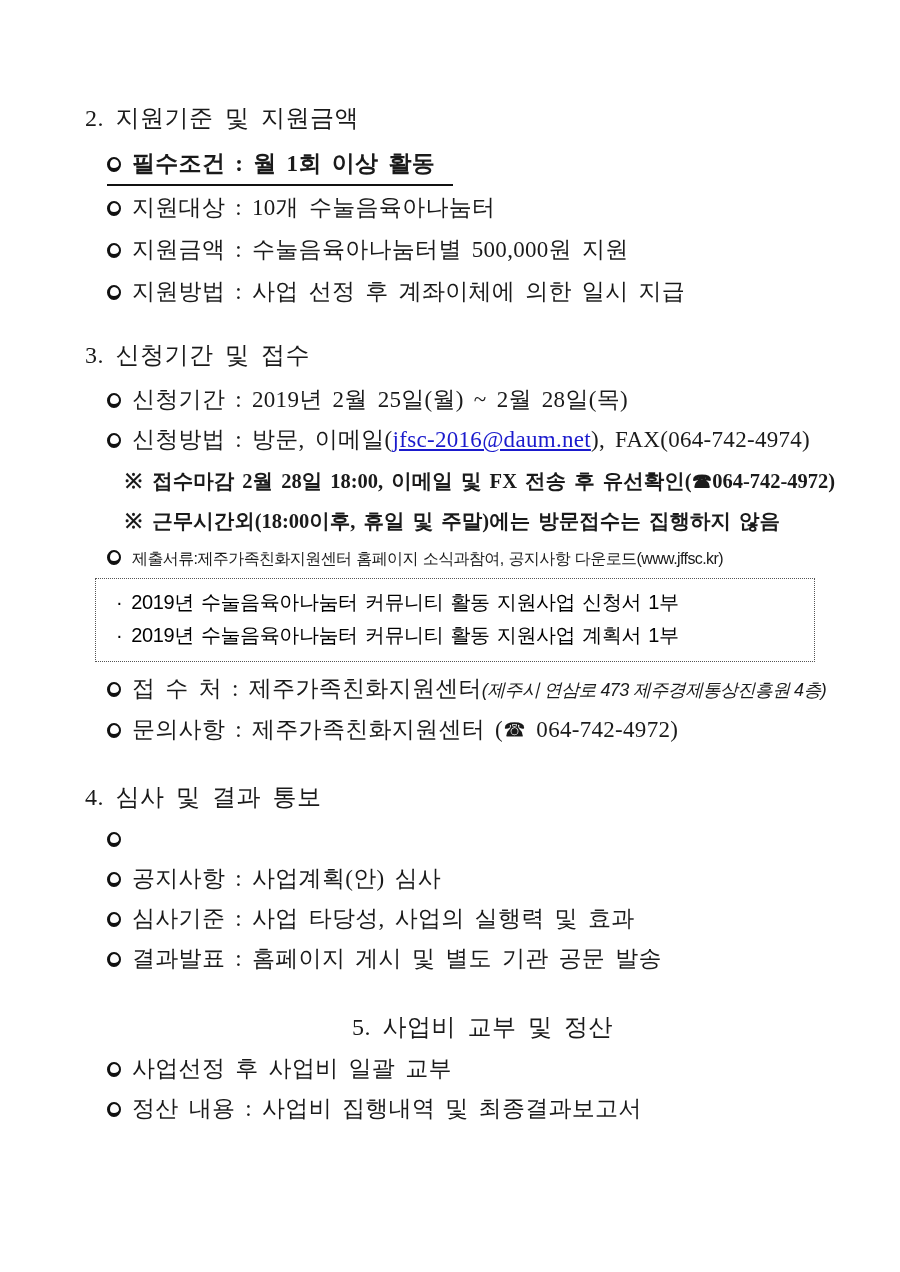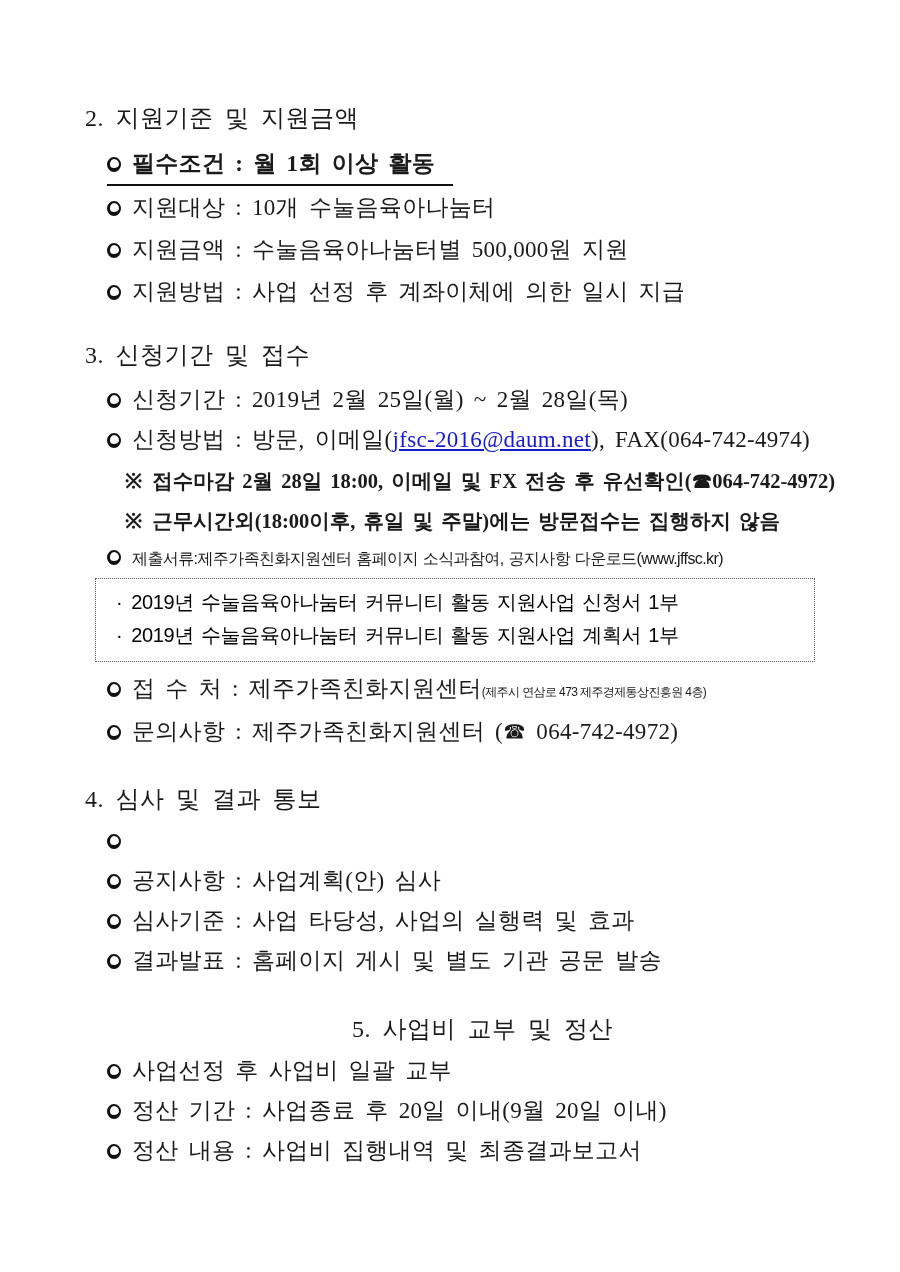--- a/index.html
+++ b/index.html
@@ -43,21 +43,21 @@
     padding-left:40px; letter-spacing:0px; word-spacing:3px;
     white-space:nowrap;
   }
   .refmark { margin-right:10px; font-weight:bold; }
   .condensed {
     font-family:"Liberation Sans","DejaVu Sans",sans-serif;
     font-size:16px; letter-spacing:-0.6px; word-spacing:1px;
   }
   .small-detail {
     font-family:"Liberation Sans","DejaVu Sans",sans-serif;
-    font-size:12px; letter-spacing:-0.6px; word-spacing:0px;
+    font-size:18px; letter-spacing:-0.6px; word-spacing:0px;font-style:italic;
   }
   .email-link {
     color:#1a1acd; text-decoration:underline; cursor:pointer;
   }
   .attach-box {
     margin-left:10px; margin-top:4px;
     width:720px;
     border:1.6px dotted #555;
     padding:7px 10px 9px 20px;
   }
@@ -158,22 +158,19 @@
     </div>
   </section>
 
   <section>
     <h2 class="sec-heading mt38">5. 사업비 교부 및 정산</h2>
 
     <div class="item mt12">
       <span class="bullet"></span><span>사업선정 후 사업비 일괄 교부</span>
     </div>
 
-    <div class="item mt10">
-      <span class="bullet"></span><span>정산 기간 : 사업종료 후 20일 이내(9월 20일 이내)</span>
-    </div>
 
     <div class="item mt10">
       <span class="bullet"></span><span>정산 내용 : 사업비 집행내역 및 최종결과보고서</span>
     </div>
   </section>
 
 </div>
 
 </body></html>

